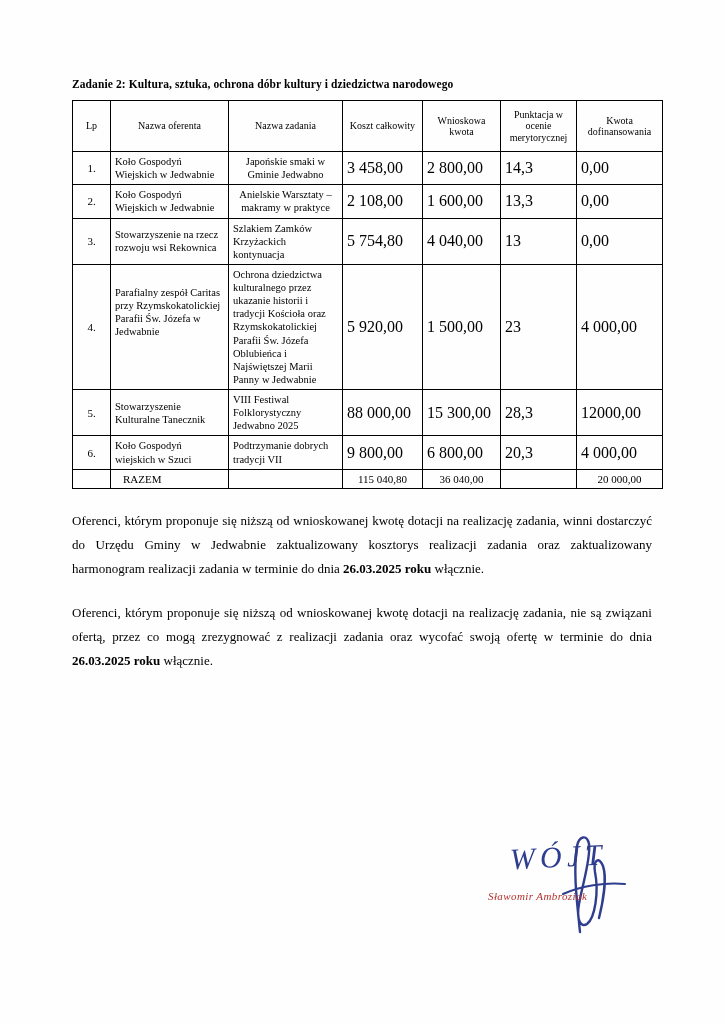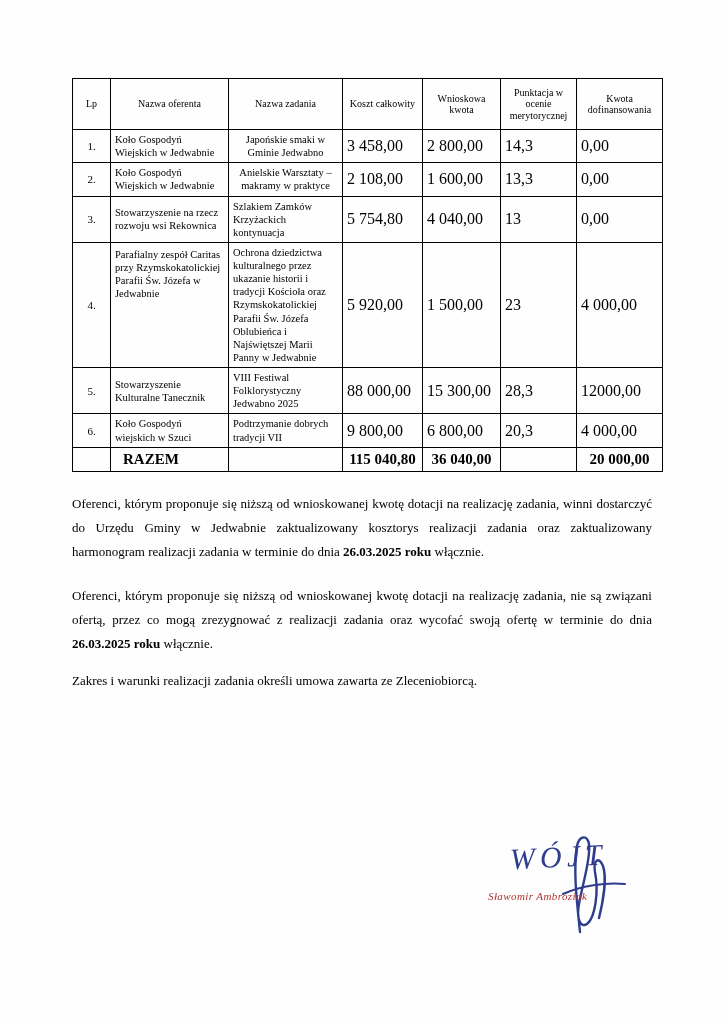--- a/index.html
+++ b/index.html
@@ -60,22 +60,22 @@
   .col-punkt   { width: 76px; }
   .col-dofin   { width: 86px; }
 
   td.c-lp { text-align: center; vertical-align: top; padding-top: 5px; font-size: 11px; }
   td.c-oferent { line-height: 1.25; }
   td.c-oferent.left { text-align: left; }
   td.c-zadanie { text-align: left; line-height: 1.25; vertical-align: top; padding-top: 5px; }
   td.c-zadanie.center { text-align: center; margin-top: 8px; }
   td.c-num { text-align: left; font-size: 16px; }
   .row-total td {
-    font-weight: bold;
-    font-size: 15px;
+    font-weight: normal;
+    font-size: 11px;
   }
   .row-total .lbl { text-align: left; padding-left: 12px; }
   .row-total .val { text-align: center; }
 
   .para {
     font-size: 13px;
     line-height: 1.85;
     text-align: justify;
     margin-top: 20px;
   }
@@ -117,20 +117,21 @@
     height: 110px;
     pointer-events: none;
   }
 </style>
 </head>
 <body>
 
 <div class="page">
   <div class="content">
 
+    <div class="doc-heading">Zadanie 2: Kultura, sztuka, ochrona dóbr kultury i dziedzictwa narodowego</div>
 
     <table class="grants">
       <colgroup>
         <col class="col-lp">
           <col class="col-oferent">
           <col class="col-zadanie">
         <col class="col-koszt">
           <col class="col-wniosk">
           <col class="col-punkt">
           <col class="col-dofin">
@@ -169,21 +170,21 @@
           <td class="c-lp">3.</td>
           <td class="c-oferent left">Stowarzyszenie na rzecz rozwoju wsi Rekownica</td>
           <td class="c-zadanie">Szlakiem Zamków Krzyżackich kontynuacja</td>
           <td class="c-num">5 754,80</td>
           <td class="c-num">4 040,00</td>
           <td class="c-num">13</td>
           <td class="c-num">0,00</td>
         </tr>
         <tr>
           <td class="c-lp">4.</td>
-          <td class="c-oferent left" style="vertical-align:top;padding-top:5px;margin-top:48px;">Parafialny zespół Caritas przy Rzymskokatolickiej Parafii Św. Józefa w Jedwabnie</td>
+          <td class="c-oferent left" style="vertical-align:top;padding-top:21px;margin-top:48px;">Parafialny zespół Caritas przy Rzymskokatolickiej Parafii Św. Józefa w Jedwabnie</td>
           <td class="c-zadanie">Ochrona dziedzictwa kulturalnego przez ukazanie historii i tradycji Kościoła oraz Rzymskokatolickiej Parafii Św. Józefa Oblubieńca i Najświętszej Marii Panny w Jedwabnie</td>
           <td class="c-num">5 920,00</td>
           <td class="c-num">1 500,00</td>
           <td class="c-num">23</td>
           <td class="c-num">4 000,00</td>
         </tr>
         <tr>
           <td class="c-lp">5.</td>
           <td class="c-oferent left">Stowarzyszenie Kulturalne Tanecznik</td>
           <td class="c-zadanie">VIII Festiwal Folklorystyczny Jedwabno 2025</td>
@@ -208,21 +209,20 @@
           <td class="val">115 040,80</td>
           <td class="val">36 040,00</td>
           <td class="val"></td>
           <td class="val">20 000,00</td>
         </tr>
       </tbody>
     </table>
 
     <p class="para"><span>Oferenci, którym proponuje się niższą od wnioskowanej kwotę dotacji na realizację zadania, winni dostarczyć do Urzędu Gminy w Jedwabnie zaktualizowany kosztorys realizacji zadania oraz zaktualizowany harmonogram realizacji zadania w terminie do dnia </span><b>26.03.2025 roku</b><span> włącznie.</span></p>
     <p class="para"><span>Oferenci, którym proponuje się niższą od wnioskowanej kwotę dotacji na realizację zadania, nie są związani ofertą, przez co mogą zrezygnować z realizacji zadania oraz wycofać swoją ofertę w terminie do dnia </span><b>26.03.2025 roku</b><span> włącznie.</span></p>
-    <p class="para tight" style="margin-top:0;"><span>Zakres i warunki realizacji zadania określi umowa zawarta ze Zleceniobiorcą.</span></p>
 
   </div>
 
   <div class="sig-area">
     <div class="sig-wojt">WÓJT</div>
     <svg class="sig-scribble" viewBox="0 0 130 110">
       <path d="M55 100 C 52 70, 48 40, 52 14 C 54 4, 62 2, 64 12 C 66 26, 58 50, 54 72 C 51 88, 56 96, 62 92 C 70 86, 74 60, 70 40 C 68 28, 74 24, 78 34 C 82 46, 78 70, 74 86" fill="none" stroke="#2f3d8f" stroke-width="2.4" stroke-linecap="round"></path>
       <path d="M38 62 C 56 54, 80 50, 100 52" fill="none" stroke="#2f3d8f" stroke-width="2" stroke-linecap="round"></path>
     </svg>
     <div class="sig-name">Sławomir Ambroziak</div>

